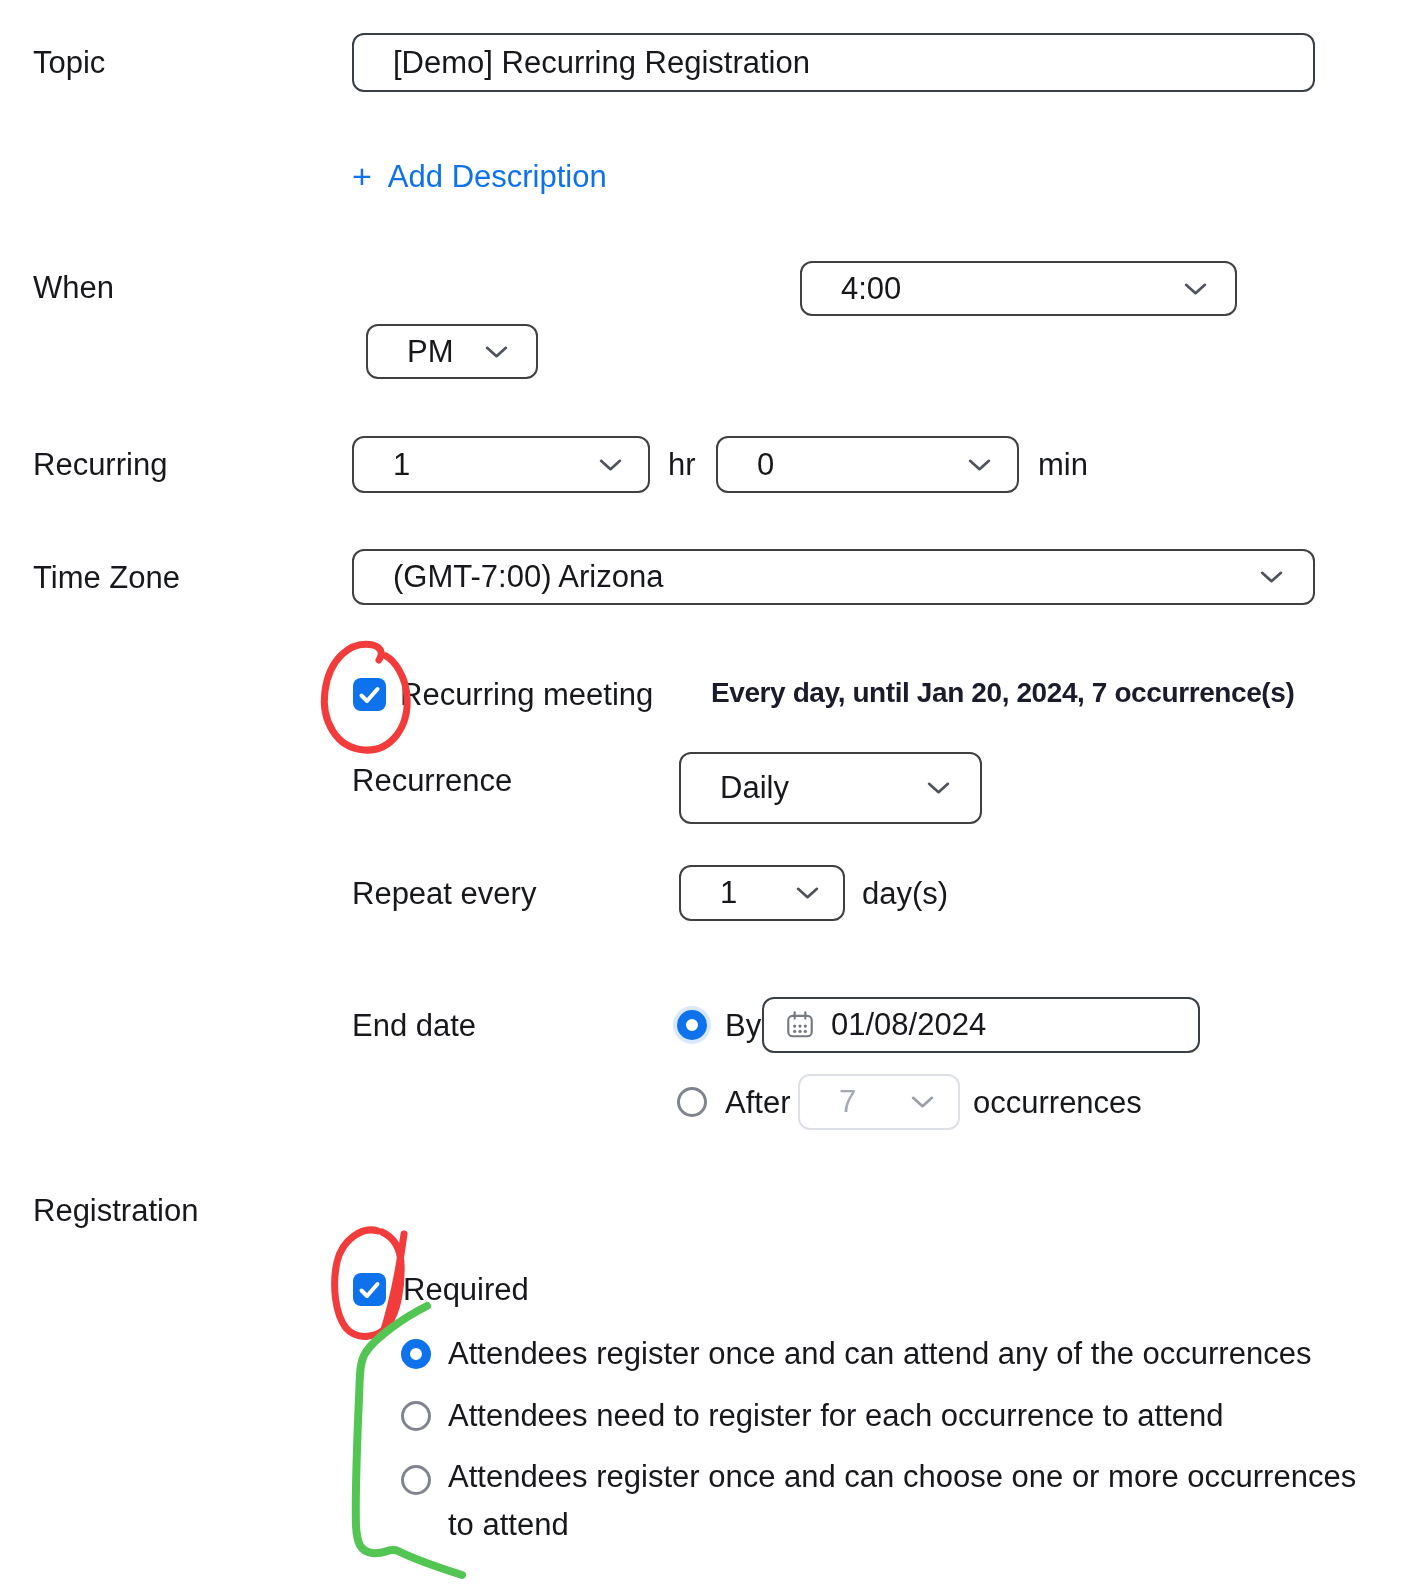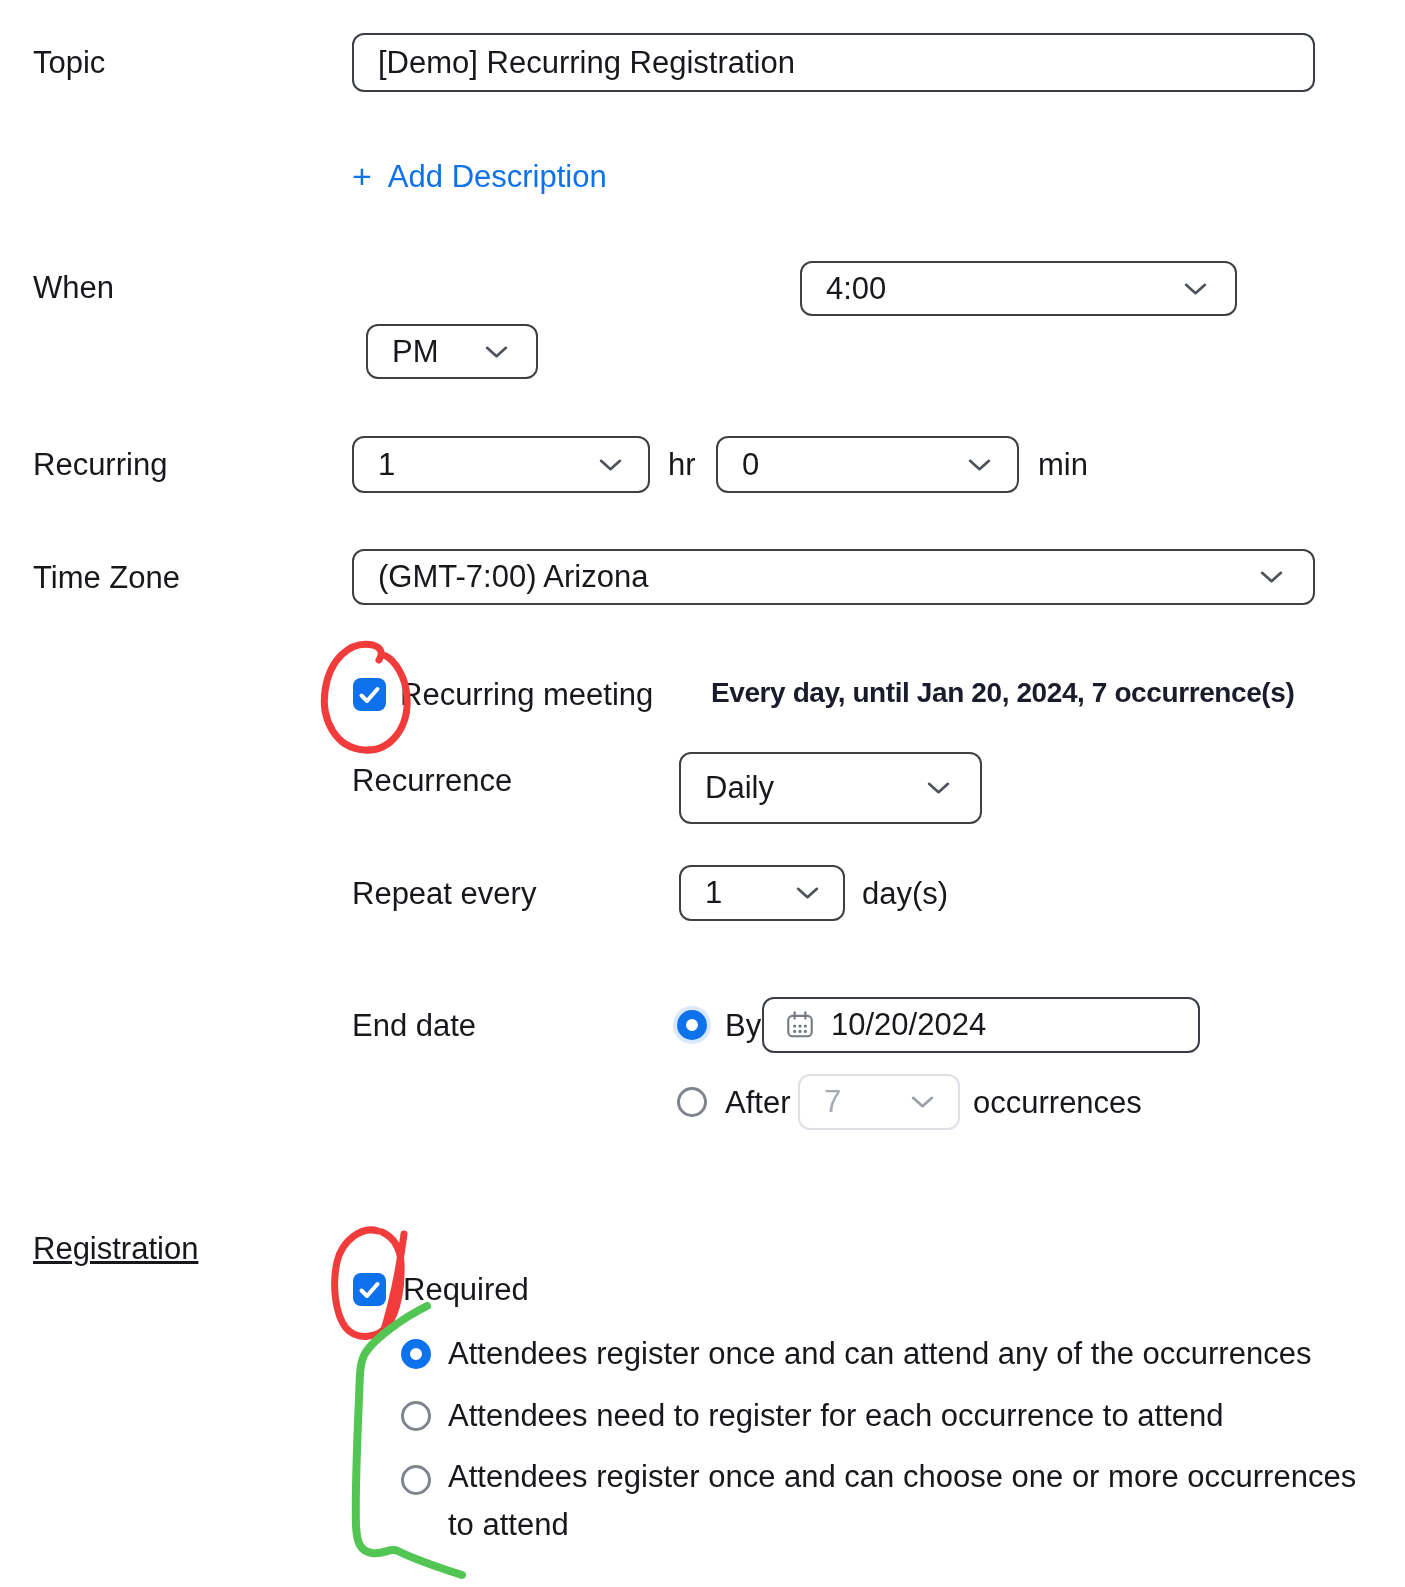--- a/index.html
+++ b/index.html
@@ -3,21 +3,21 @@
 <meta charset="utf-8">
 <style>
   html,body{margin:0;padding:0;background:#fff;}
   .page{
     position:relative;width:1405px;height:1587px;background:#fff;overflow:hidden;
     font-family:"Liberation Sans","DejaVu Sans",sans-serif;color:#17181C;
   }
   .lbl{position:absolute;font-size:31px;line-height:31px;color:#17181C;white-space:nowrap;}
   .ctl{position:absolute;box-sizing:border-box;display:flex;align-items:center;
        background:#fff;border-radius:12px;font-size:31px;color:#17181C;
-       padding:0 24px;white-space:nowrap;}
+       padding:0 39px;white-space:nowrap;}
   .input{border:2.5px solid #3A3E45;}
   .select{border:2px solid #404040;}
   .select.disabled{border:2px solid #DDE0E5;color:#A6AAB1;}
   .chev{position:absolute;top:50%;transform:translateY(-50%);display:flex;}
   .cal{margin-right:15px;flex:none;display:flex;}
   .checkbox{position:absolute;width:33px;height:33px;border-radius:8px;background:#0E72ED;
             display:flex;align-items:center;justify-content:center;}
   .radio{position:absolute;width:30px;height:30px;border-radius:50%;box-sizing:border-box;background:#fff;}
   .radio.sel{border:9px solid #0E72ED;}
   .radio.halo{box-shadow:0 0 0 4px #D9E8FC;}
@@ -132,36 +132,36 @@
         <line x1="10" y1="3" x2="10" y2="9" stroke="#767B82" stroke-width="2" stroke-linecap="round"></line>
         <line x1="20" y1="3" x2="20" y2="9" stroke="#767B82" stroke-width="2" stroke-linecap="round"></line>
         <circle cx="10" cy="16" r="1.5" fill="#767B82"></circle>
           <circle cx="15" cy="16" r="1.5" fill="#767B82"></circle>
           <circle cx="20" cy="16" r="1.5" fill="#767B82"></circle>
         <circle cx="10" cy="21" r="1.5" fill="#767B82"></circle>
           <circle cx="15" cy="21" r="1.5" fill="#767B82"></circle>
           <circle cx="20" cy="21" r="1.5" fill="#767B82"></circle>
       </svg>
     </span>
-    <span>10/20/2024</span>
+    <span>01/08/2024</span>
   </div>
 
   <div class="radio unsel" style="left:677px;top:1087px;"></div>
   <div class="lbl" style="left:725px;top:1087px;">After</div>
   <div class="ctl select disabled" style="left:798px;top:1074px;width:162px;height:56px;">
     <span>7</span>
     <span class="chev" style="right:24px;">
       <svg width="23" height="14" viewBox="0 0 22 13" fill="none">
           <path d="M2 2.5 L11 10.5 L20 2.5" stroke="#9BA0A7" stroke-width="2.6" stroke-linecap="round" stroke-linejoin="round"></path>
         </svg>
     </span>
   </div>
   <div class="lbl" style="left:973px;top:1087px;">occurrences</div>
 
-  <div class="lbl" style="left:33px;top:1233px;text-decoration:underline;">Registration</div>
+  <div class="lbl" style="left:33px;top:1195px;">Registration</div>
   <div class="checkbox" style="left:353px;top:1273px;">
     <svg width="33" height="33" viewBox="0 0 33 33">
       <path d="M8.5 17.5 L14 23 L24.5 11" stroke="#fff" stroke-width="4" fill="none" stroke-linecap="round" stroke-linejoin="round"></path>
     </svg>
   </div>
   <div class="lbl" style="left:403px;top:1274px;">Required</div>
 
   <div class="radio sel" style="left:401px;top:1339px;"></div>
   <div class="opt" style="left:448px;top:1330px;">Attendees register once and can attend any of the occurrences</div>
 

